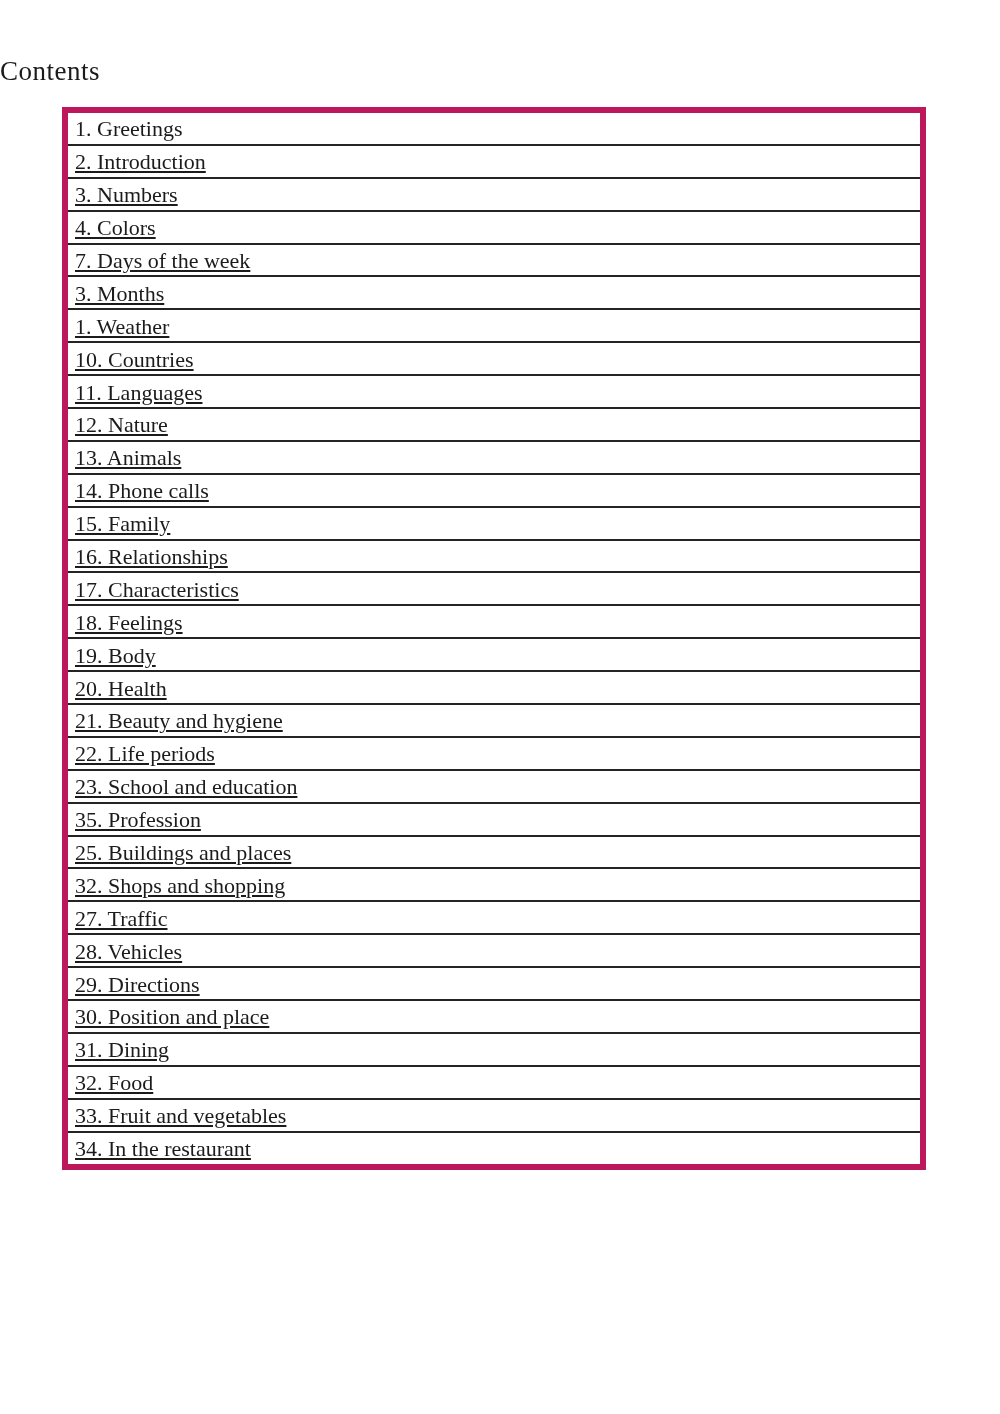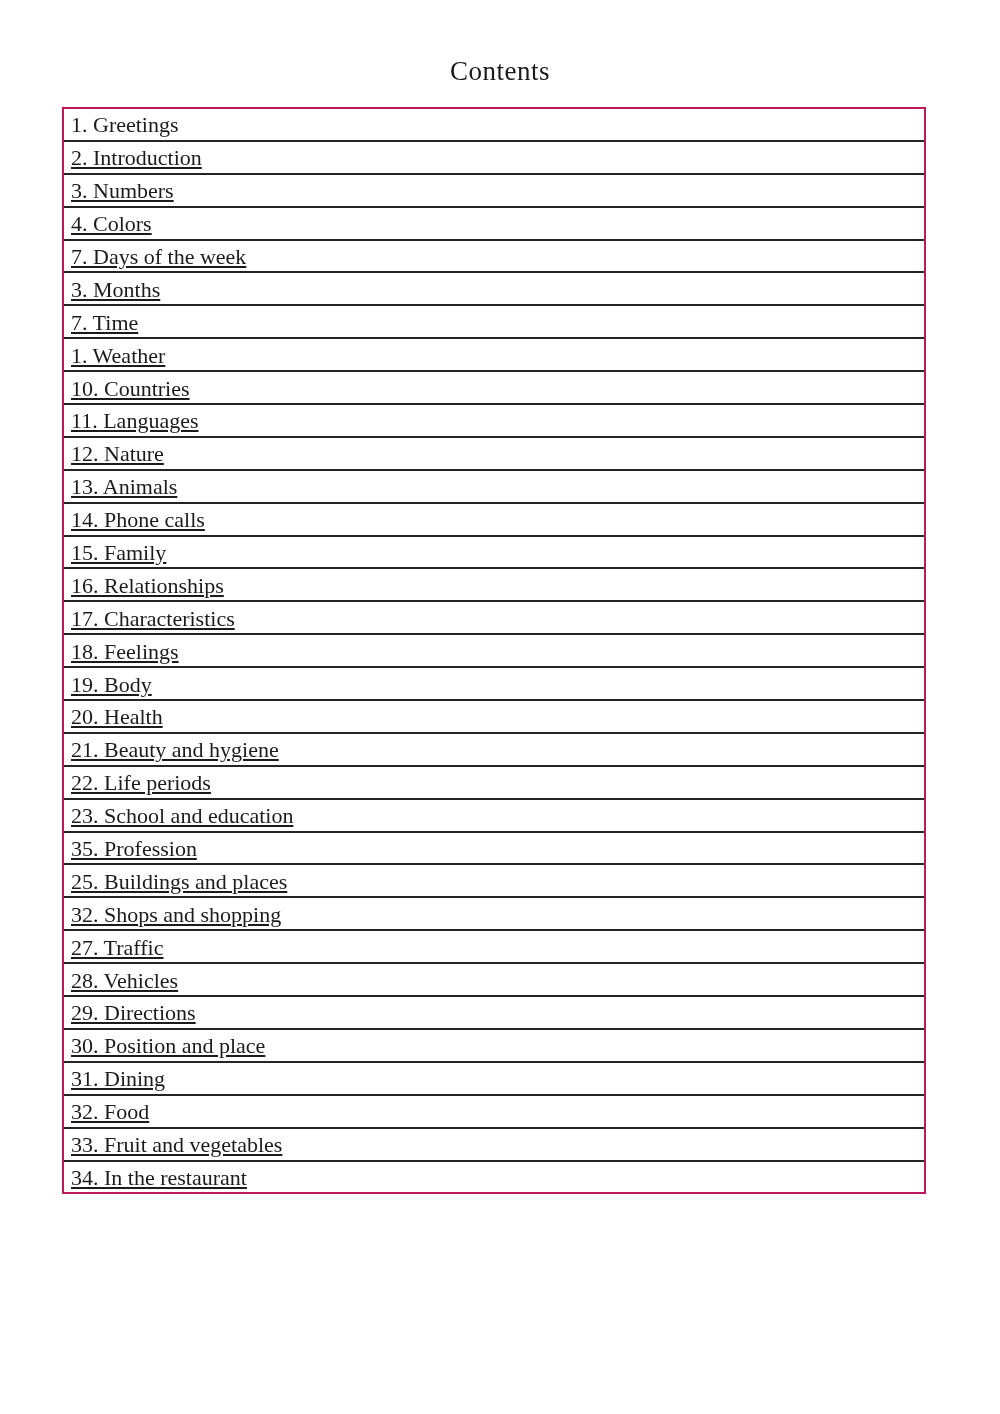--- a/index.html
+++ b/index.html
@@ -13,33 +13,32 @@
     position: relative;
     font-family: "Liberation Serif", serif;
     color: #1b1b1b;
     overflow: hidden;
   }
   .page-title {
     position: absolute;
     top: 56px;
     left: 0;
     width: 100%;
-    text-align: center;
     font-size: 27px;
     font-weight: 400;
     letter-spacing: 0.5px;
     margin: 0;
   }
   .toc {
     position: absolute;
     left: 62px;
     top: 107px;
     width: 864px;
     box-sizing: border-box;
-    border: 2px solid #be185d;
+    border: 6px solid #be185d;
     background: #ffffff;
   }
   .toc-row {
     height: 30.9px;
     display: flex;
     align-items: center;
     padding-left: 7px;
     box-sizing: content-box;
   }
   .toc-row + .toc-row {
@@ -77,23 +76,20 @@
   </div>
 
   <div class="toc-row">
     <span class="toc-label">7. Days of the week</span>
   </div>
 
   <div class="toc-row">
     <span class="toc-label">3. Months</span>
   </div>
 
-  <div class="toc-row">
-    <span class="toc-label">7. Time</span>
-  </div>
 
 
   <div class="toc-row">
     <span class="toc-label">1. Weather</span>
   </div>
 
   <div class="toc-row">
     <span class="toc-label">10. Countries</span>
   </div>
 

